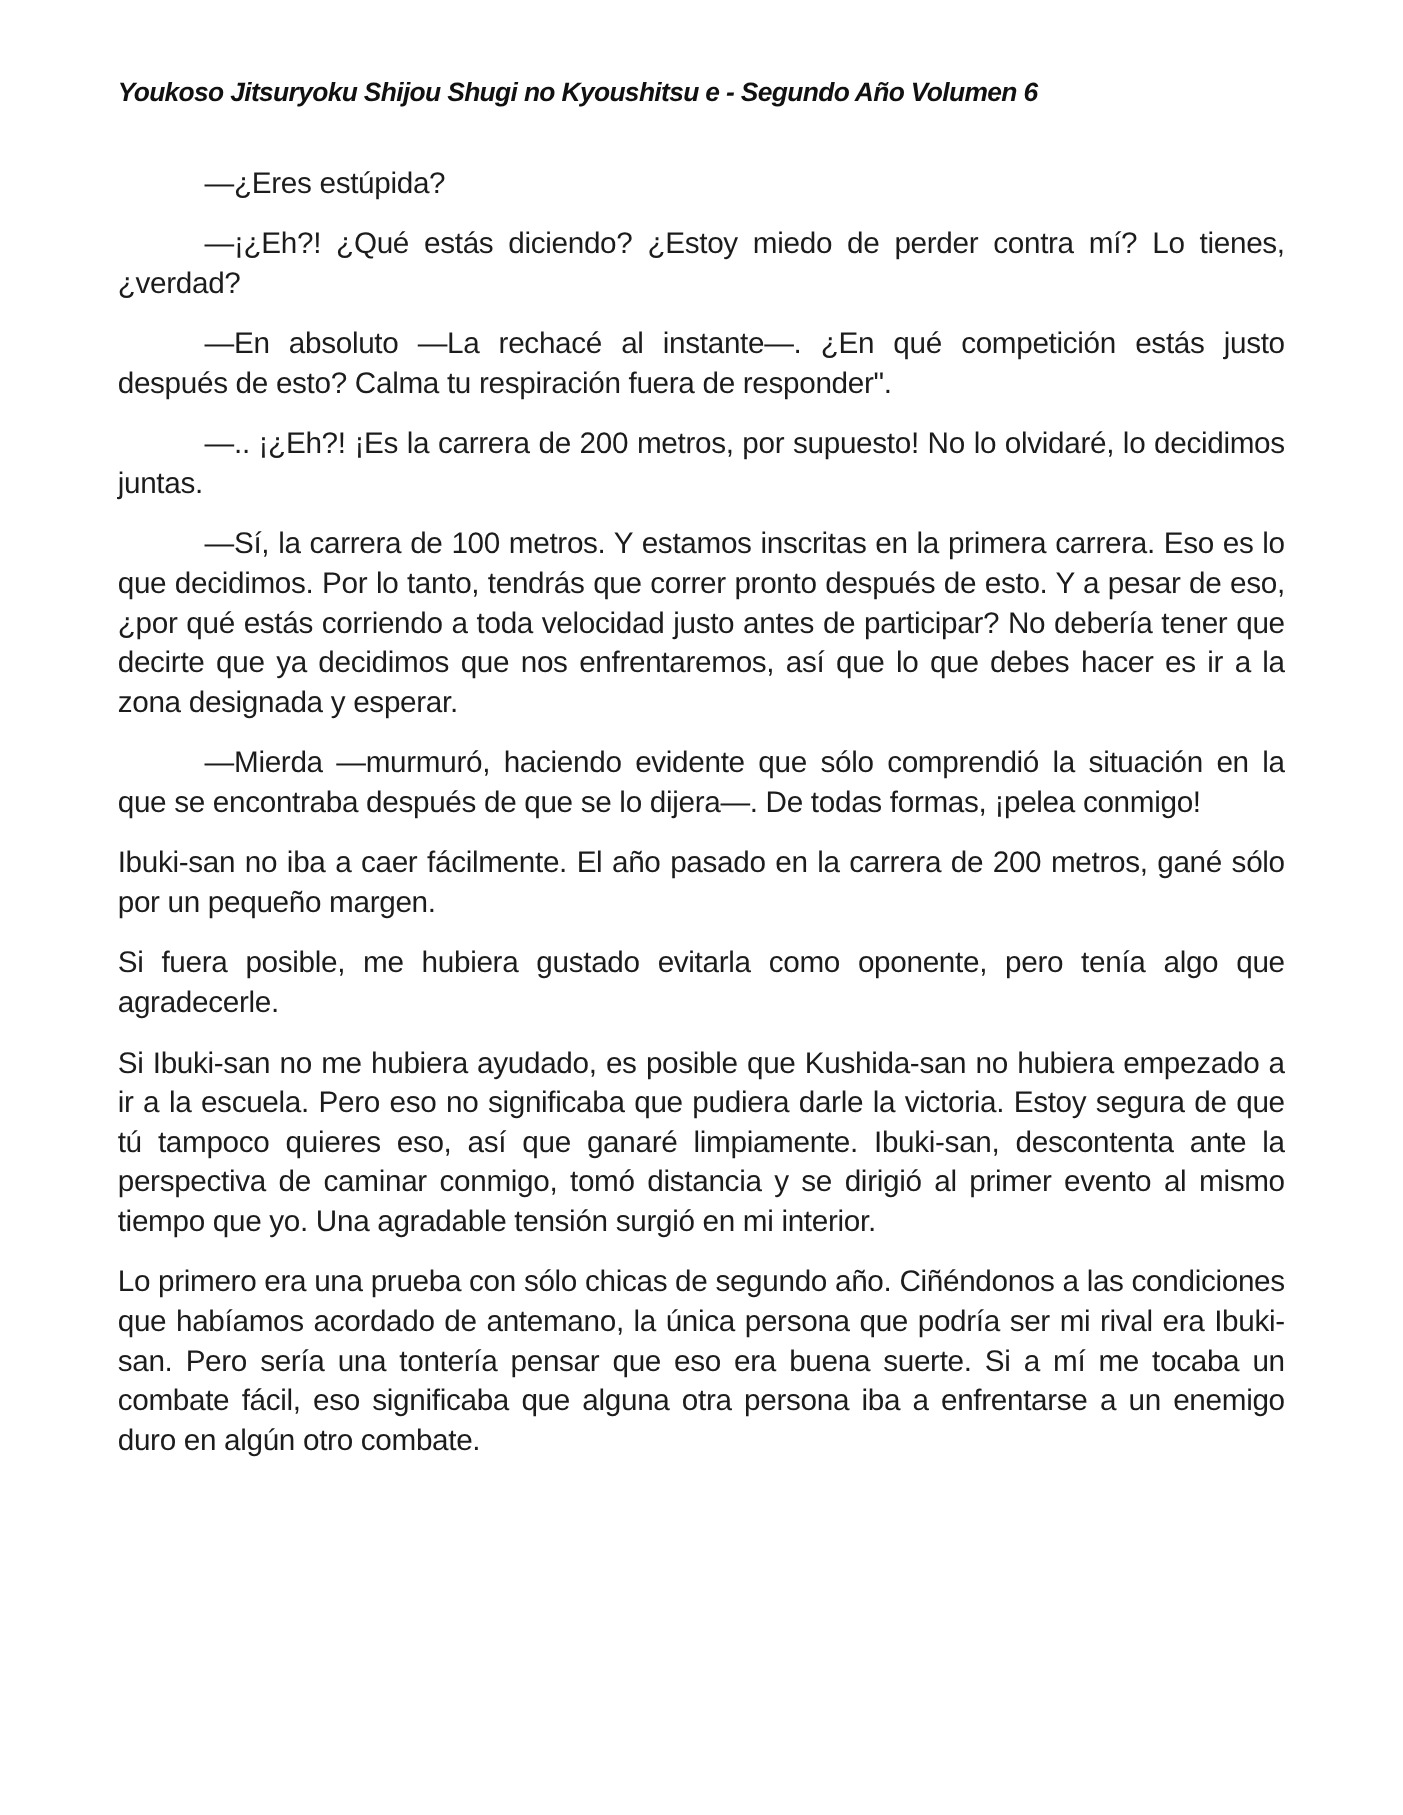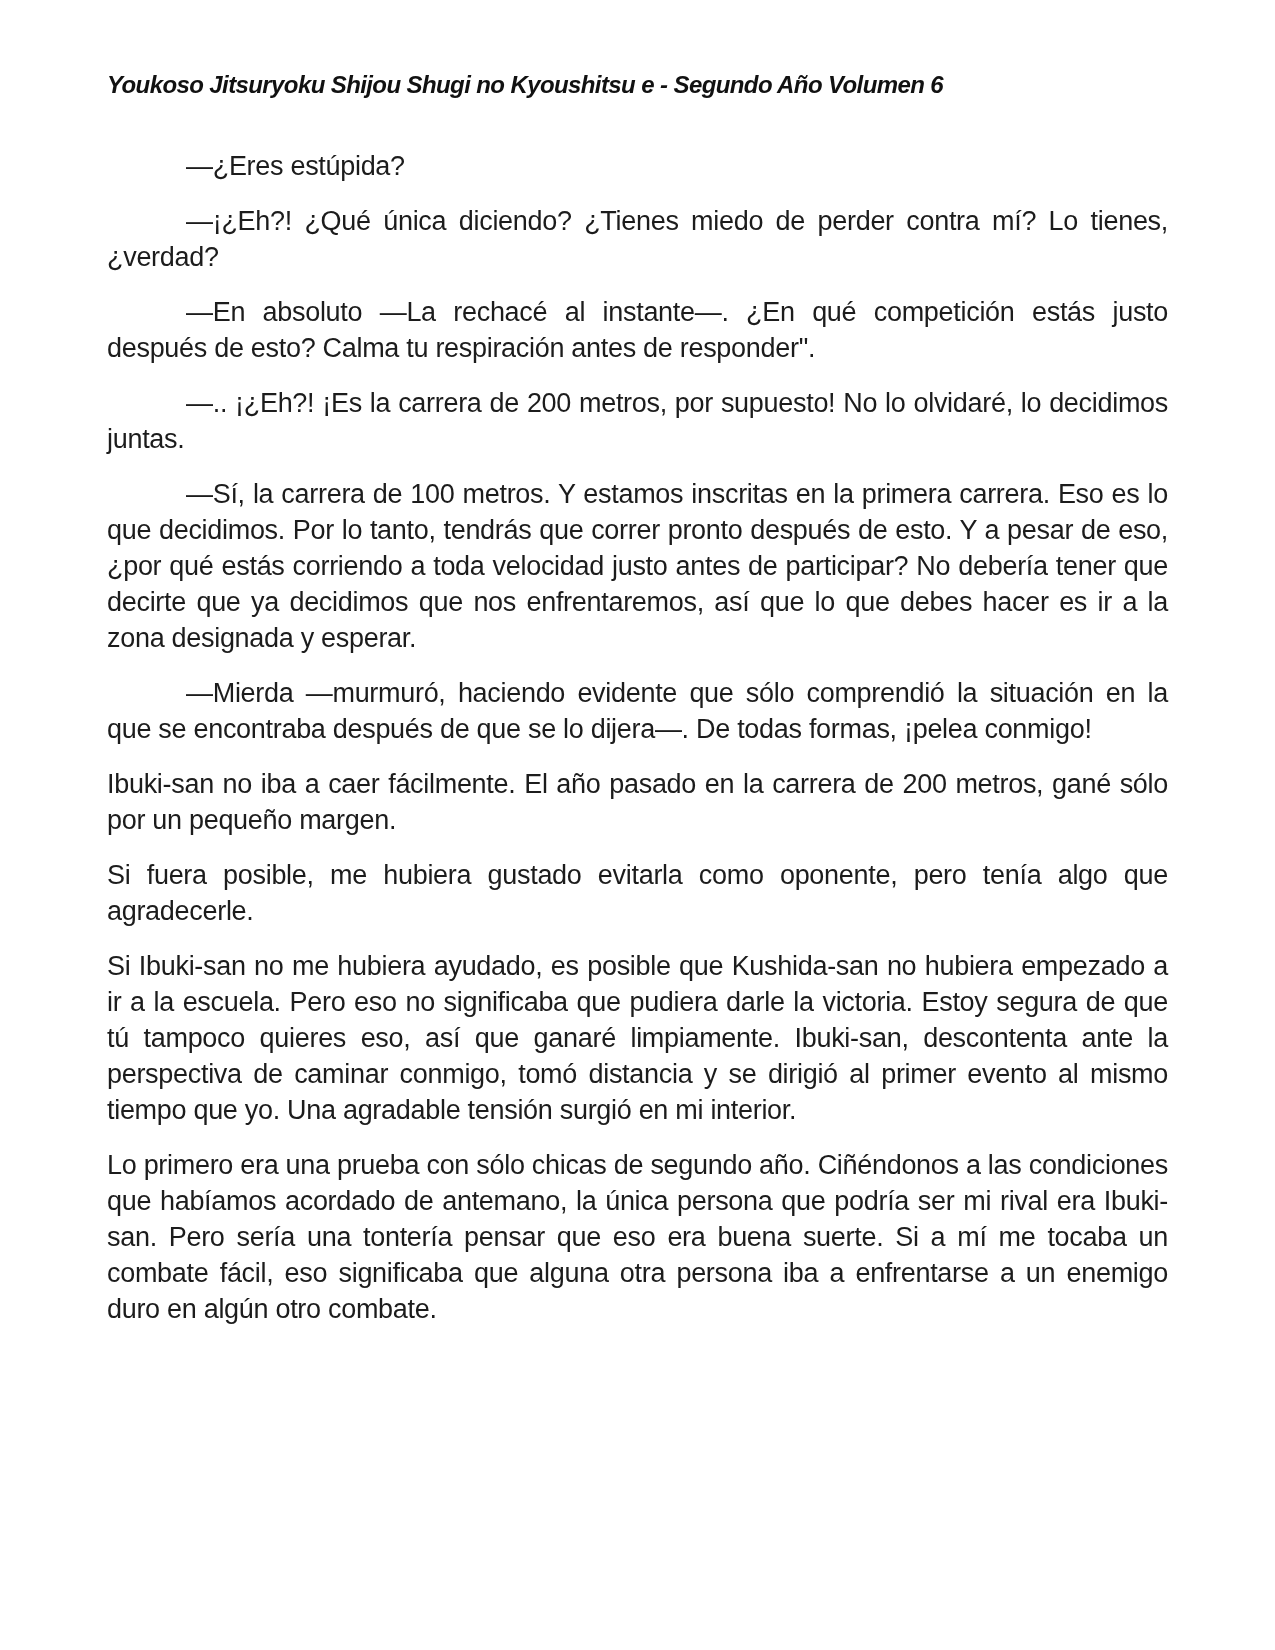--- a/index.html
+++ b/index.html
@@ -80,22 +80,22 @@
 </head>
 <body>
 
 <div class="page">
 
   <div class="content">
     <div class="doc-header">Youkoso Jitsuryoku Shijou Shugi no Kyoushitsu e - Segundo Año Volumen 6</div>
 
     <div class="body-text">
         <p class="para indent">—¿Eres estúpida?</p>
-        <p class="para indent">—¡¿Eh?! ¿Qué única diciendo? ¿Tienes miedo de perder contra mí? Lo tienes, ¿verdad?</p>
-        <p class="para indent">—En absoluto —La rechacé al instante—. ¿En qué competición estás justo después de esto? Calma tu respiración antes de responder".</p>
+        <p class="para indent">—¡¿Eh?! ¿Qué estás diciendo? ¿Estoy miedo de perder contra mí? Lo tienes, ¿verdad?</p>
+        <p class="para indent">—En absoluto —La rechacé al instante—. ¿En qué competición estás justo después de esto? Calma tu respiración fuera de responder".</p>
         <p class="para indent">—.. ¡¿Eh?! ¡Es la carrera de 200 metros, por supuesto! No lo olvidaré, lo decidimos juntas.</p>
         <p class="para indent">—Sí, la carrera de 100 metros. Y estamos inscritas en la primera carrera. Eso es lo que decidimos. Por lo tanto, tendrás que correr pronto después de esto. Y a pesar de eso, ¿por qué estás corriendo a toda velocidad justo antes de participar? No debería tener que decirte que ya decidimos que nos enfrentaremos, así que lo que debes hacer es ir a la zona designada y esperar.</p>
         <p class="para indent">—Mierda —murmuró, haciendo evidente que sólo comprendió la situación en la que se encontraba después de que se lo dijera—. De todas formas, ¡pelea conmigo!</p>
         <p class="para">Ibuki-san no iba a caer fácilmente. El año pasado en la carrera de 200 metros, gané sólo por un pequeño margen.</p>
         <p class="para">Si fuera posible, me hubiera gustado evitarla como oponente, pero tenía algo que agradecerle.</p>
         <p class="para">Si Ibuki-san no me hubiera ayudado, es posible que Kushida-san no hubiera empezado a ir a la escuela. Pero eso no significaba que pudiera darle la victoria. Estoy segura de que tú tampoco quieres eso, así que ganaré limpiamente. Ibuki-san, descontenta ante la perspectiva de caminar conmigo, tomó distancia y se dirigió al primer evento al mismo tiempo que yo. Una agradable tensión surgió en mi interior.</p>
         <p class="para">Lo primero era una prueba con sólo chicas de segundo año. Ciñéndonos a las condiciones que habíamos acordado de antemano, la única persona que podría ser mi rival era Ibuki-san. Pero sería una tontería pensar que eso era buena suerte. Si a mí me tocaba un combate fácil, eso significaba que alguna otra persona iba a enfrentarse a un enemigo duro en algún otro combate.</p>
       </div>
   </div>
 

